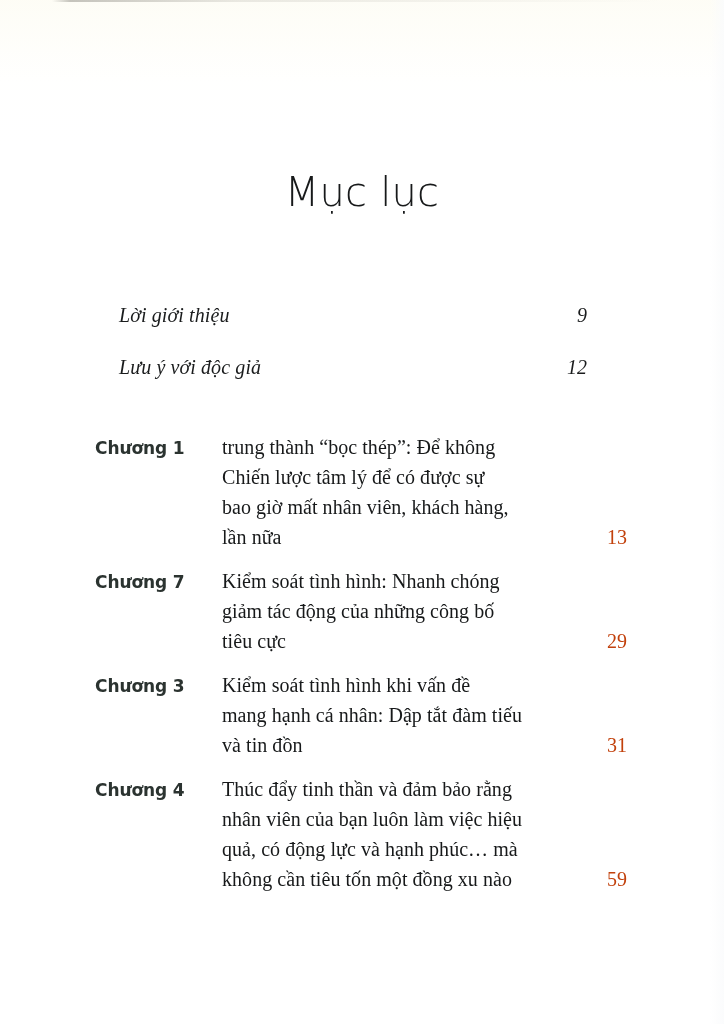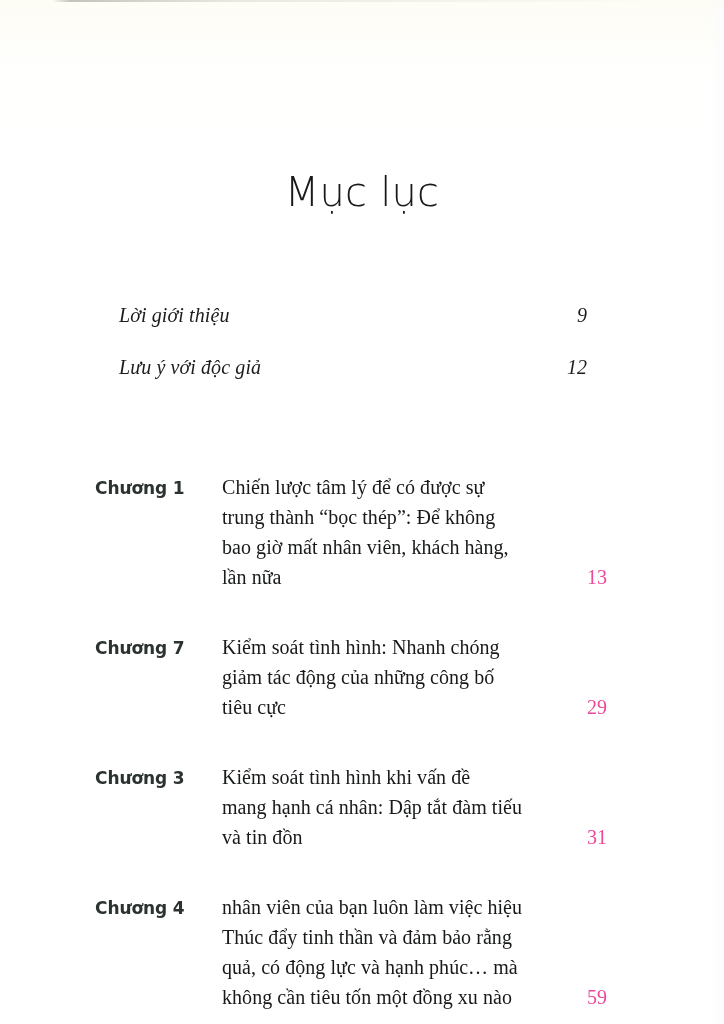--- a/index.html
+++ b/index.html
@@ -126,21 +126,20 @@
   }
 
   
   .toc-entry.chapter {
     margin-bottom: 14px;
   }
   .chapter-grid {
     position: relative;
     width: 492px;
     min-height: 30px;
-    margin-top: 40px;
   }
   .chapter-label {
     position: absolute;
     left: 0;
     top: 1px;
     width: 118px;
     font-family: "DejaVu Sans", "Liberation Sans", sans-serif;
     font-weight: bold;
     font-size: 17px;
     line-height: 30px;
@@ -163,23 +162,24 @@
     white-space: nowrap;
   }
   .chapter-line .line-text {
     display: inline;
   }
   .chapter-line .line-page {
     position: absolute;
     right: -40px;
     top: 0;
     width: 40px;
-    font-size: 20px;
-    line-height: 30px;
-    color: #ec4899;
+    text-align: right;
+    font-size: 20px;
+    line-height: 30px;
+    color: #c2410c;
   }
 
   .spacer-block-1 { height: 28px; }
 </style>
 </head>
 <body>
 
 <div class="page">
 
   <div class="scan-warm-wash"></div>
@@ -204,24 +204,24 @@
       </div>
     </div>
 
     <div class="spacer-block-1"></div>
 
     <div class="toc-entry chapter">
       <div class="chapter-grid">
         <span class="chapter-label">Chương 1</span>
         <div class="chapter-body">
           <span class="chapter-line">
+            <span class="line-text">trung thành “bọc thép”: Để không</span>
+          </span>
+          <span class="chapter-line">
             <span class="line-text">Chiến lược tâm lý để có được sự</span>
-          </span>
-          <span class="chapter-line">
-            <span class="line-text">trung thành “bọc thép”: Để không</span>
           </span>
           <span class="chapter-line">
             <span class="line-text">bao giờ mất nhân viên, khách hàng,</span>
           </span>
           <span class="chapter-line">
             <span class="line-text">lần nữa</span>
             <span class="line-page">13</span>
           </span>
         </div>
       </div>
@@ -261,24 +261,24 @@
           </span>
         </div>
       </div>
     </div>
 
     <div class="toc-entry chapter">
       <div class="chapter-grid">
         <span class="chapter-label">Chương 4</span>
         <div class="chapter-body">
           <span class="chapter-line">
+            <span class="line-text">Thúc đẩy tinh thần và đảm bảo rằng</span>
+          </span>
+          <span class="chapter-line">
             <span class="line-text">nhân viên của bạn luôn làm việc hiệu</span>
-          </span>
-          <span class="chapter-line">
-            <span class="line-text">Thúc đẩy tinh thần và đảm bảo rằng</span>
           </span>
           <span class="chapter-line">
             <span class="line-text">quả, có động lực và hạnh phúc… mà</span>
           </span>
           <span class="chapter-line">
             <span class="line-text">không cần tiêu tốn một đồng xu nào</span>
             <span class="line-page">59</span>
           </span>
         </div>
       </div>

